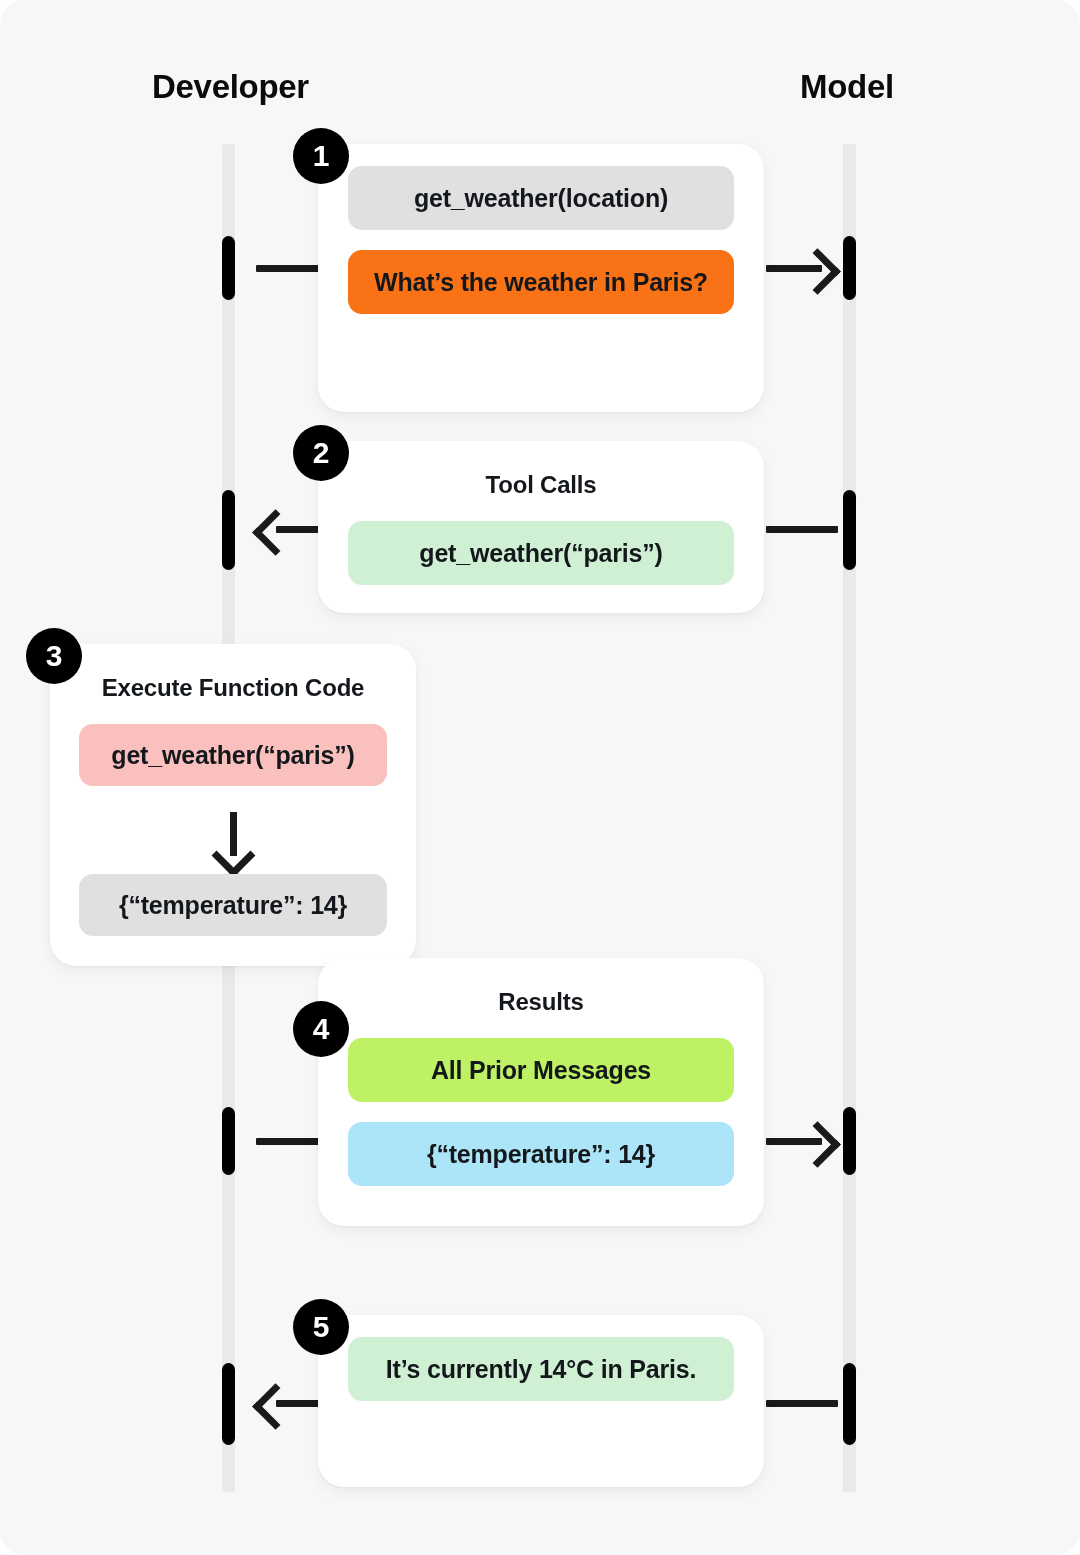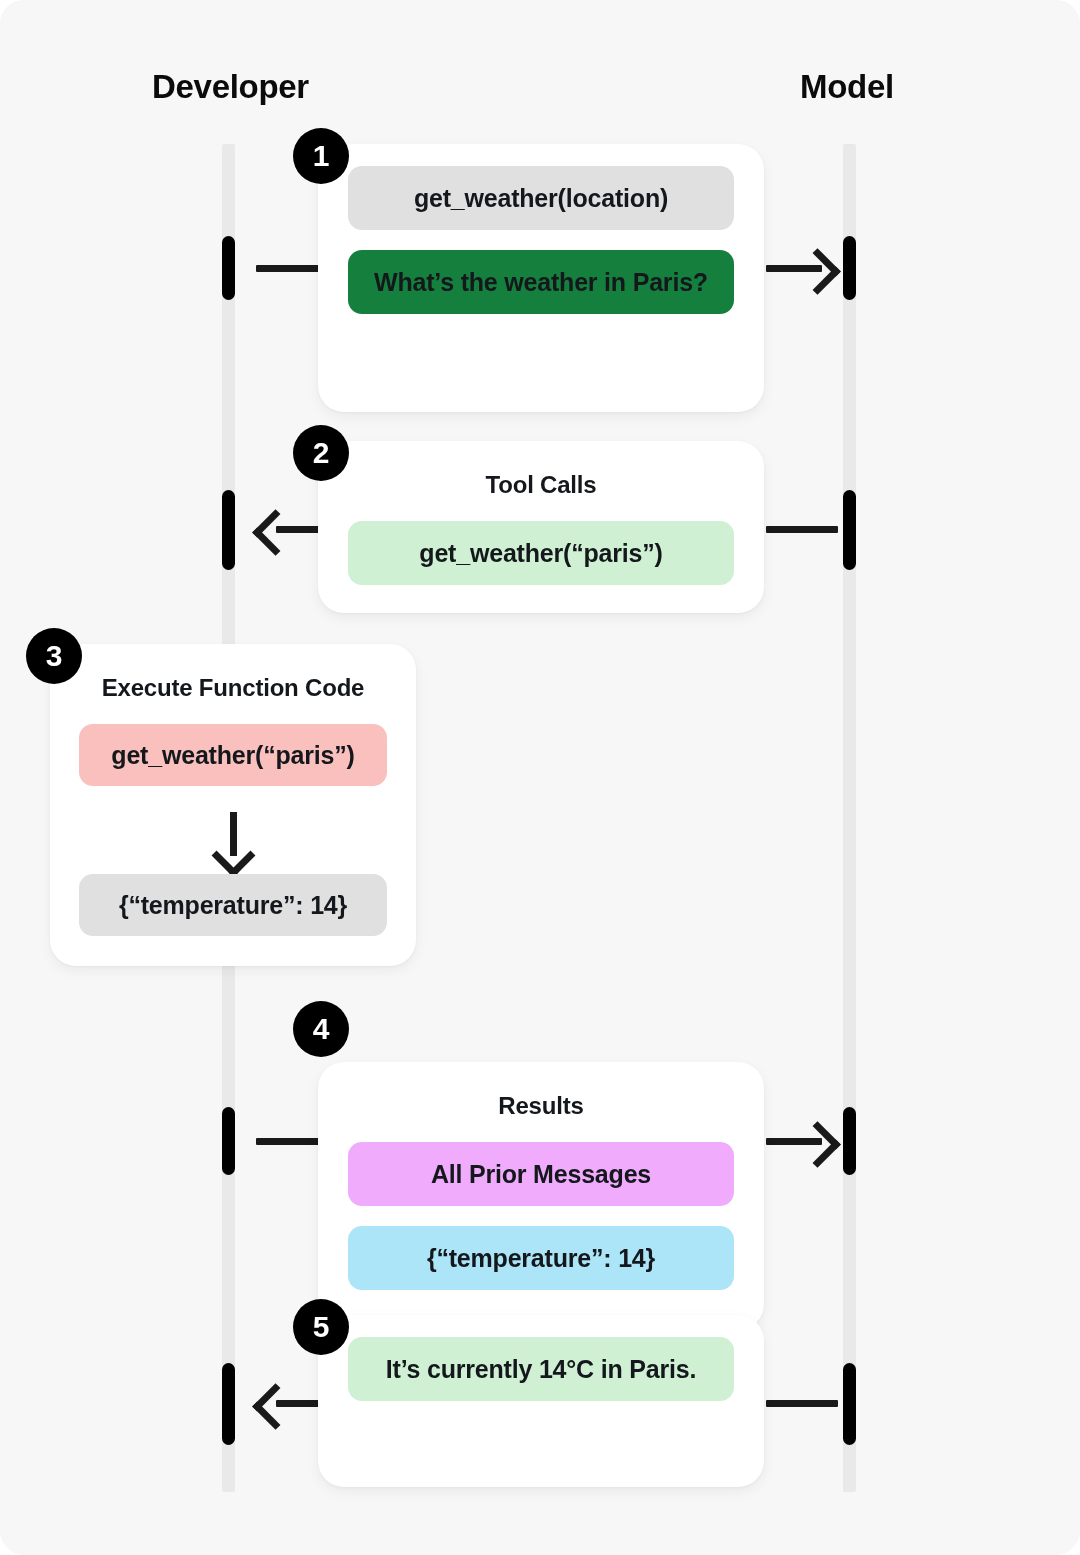--- a/index.html
+++ b/index.html
@@ -165,21 +165,21 @@
     <div class="lifeline right"></div>
 
     <div class="activation" style="left:222px; top:236px; height:64px;"></div>
     <div class="activation" style="left:843px; top:236px; height:64px;"></div>
     <div class="connector" style="left:256px; top:265px; width:74px;"></div>
     <div class="connector" style="left:766px; top:265px; width:56px;"></div>
     <div class="arrowhead right" style="left:801px; top:255px;"></div>
 
     <div class="card" style="left:318px; top:144px; width:446px; height:268px;">
       <div class="pill" style="margin:22px auto 0; width:386px; height:64px; background:#e0e0e0;">get_weather(location)</div>
-      <div class="pill" style="margin:20px auto 0; width:386px; height:64px; background:#15803d;">What’s the weather in Paris?</div>
+      <div class="pill" style="margin:20px auto 0; width:386px; height:64px; background:#f97316;">What’s the weather in Paris?</div>
     </div>
     <div class="badge" style="left:293px; top:128px;">1</div>
 
     <div class="activation" style="left:222px; top:490px; height:80px;"></div>
     <div class="activation" style="left:843px; top:490px; height:80px;"></div>
     <div class="connector" style="left:276px; top:526px; width:54px;"></div>
     <div class="connector" style="left:766px; top:526px; width:72px;"></div>
     <div class="arrowhead left" style="left:259px; top:516px;"></div>
 
     <div class="card" style="left:318px; top:441px; width:446px; height:172px;">
@@ -200,23 +200,23 @@
       <div class="pill" style="position:absolute; left:29px; top:230px; width:308px; height:62px; background:#e0e0e0;">{“temperature”: 14}</div>
     </div>
     <div class="badge" style="left:26px; top:628px;">3</div>
 
     <div class="activation" style="left:222px; top:1107px; height:68px;"></div>
     <div class="activation" style="left:843px; top:1107px; height:68px;"></div>
     <div class="connector" style="left:256px; top:1138px; width:74px;"></div>
     <div class="connector" style="left:766px; top:1138px; width:56px;"></div>
     <div class="arrowhead right" style="left:801px; top:1128px;"></div>
 
-    <div class="card" style="left:318px; top:1062px; width:446px; height:268px;">
+    <div class="card" style="left:318px; top:958px; width:446px; height:268px;">
       <div class="card-title" style="margin-top:30px;">Results</div>
-      <div class="pill" style="margin:22px auto 8px; width:386px; height:64px; background:#f0abfc;">All Prior Messages</div>
+      <div class="pill" style="margin:22px auto 8px; width:386px; height:64px; background:#bef264;">All Prior Messages</div>
       <div class="pill" style="margin:20px auto 0; width:386px; height:64px; background:#abe5f7;">{“temperature”: 14}</div>
     </div>
     <div class="badge" style="left:293px; top:1001px;">4</div>
 
     <div class="activation" style="left:222px; top:1363px; height:82px;"></div>
     <div class="activation" style="left:843px; top:1363px; height:82px;"></div>
     <div class="connector" style="left:276px; top:1400px; width:54px;"></div>
     <div class="connector" style="left:766px; top:1400px; width:72px;"></div>
     <div class="arrowhead left" style="left:259px; top:1390px;"></div>
 

